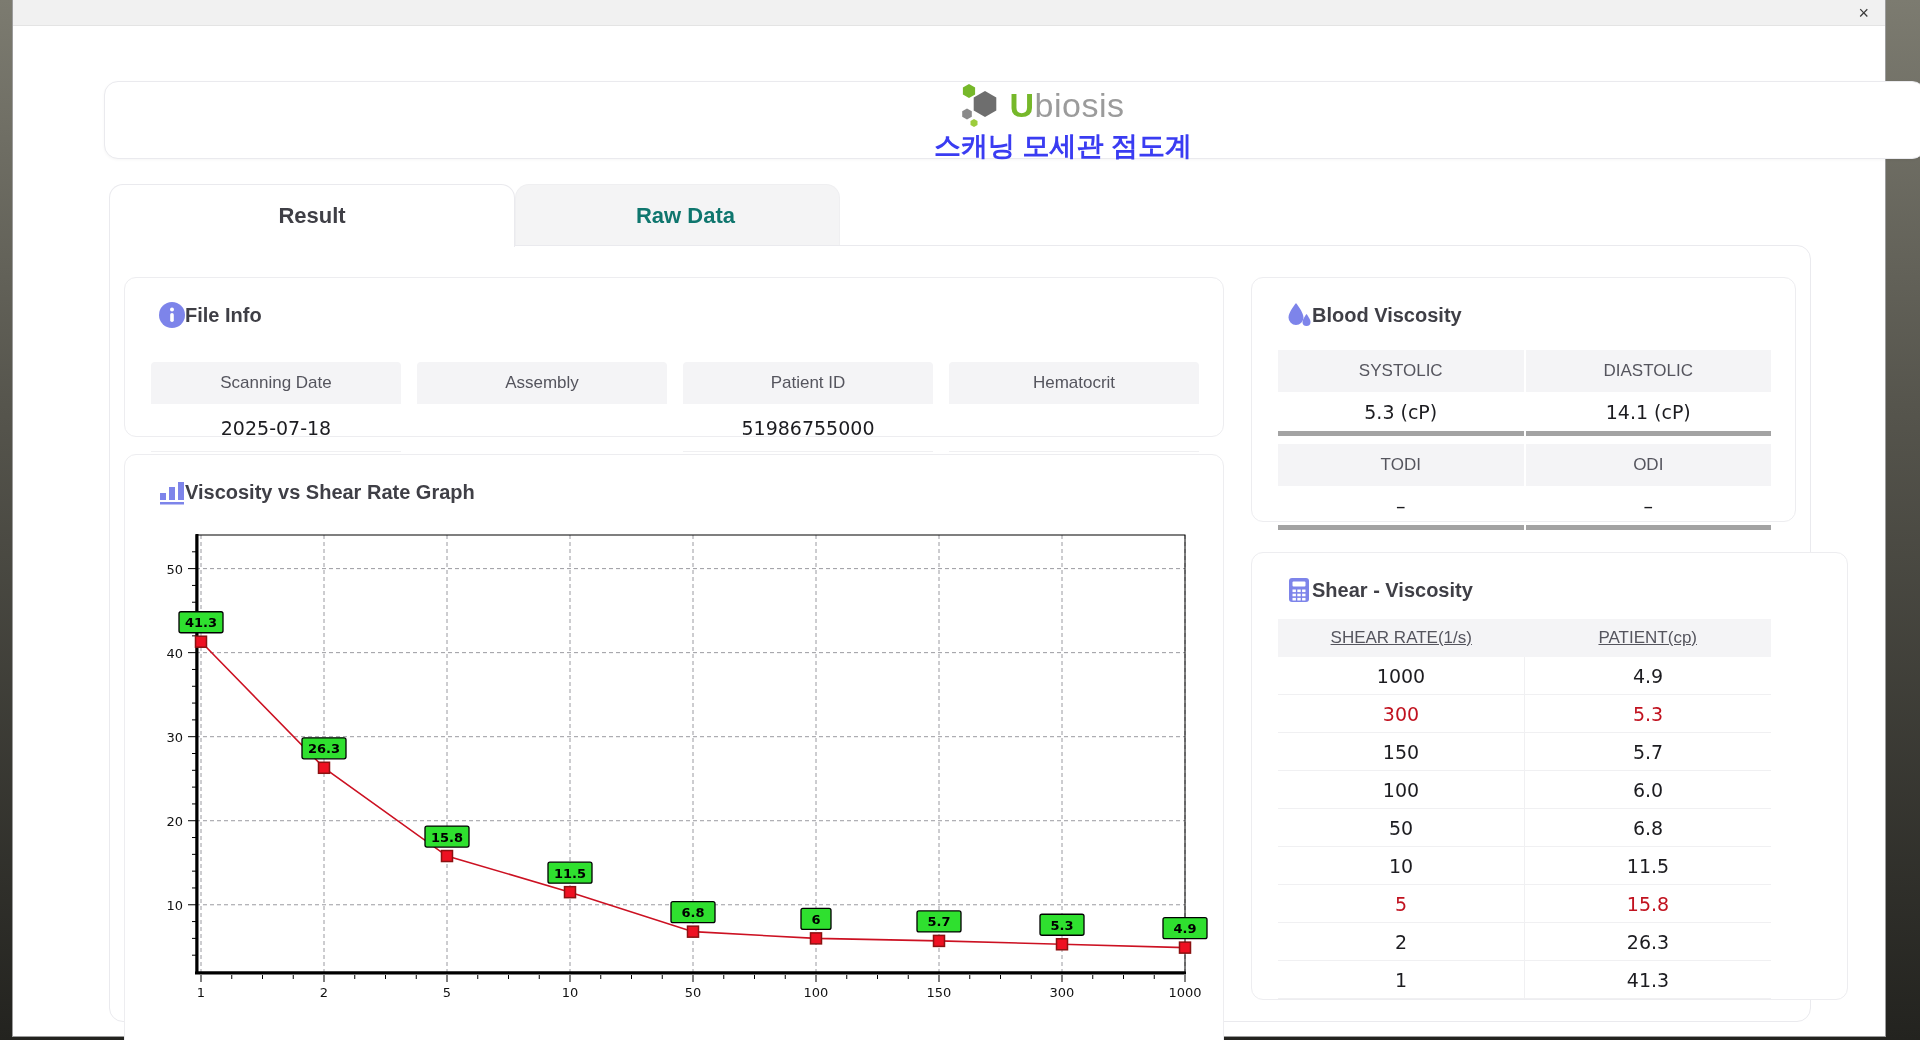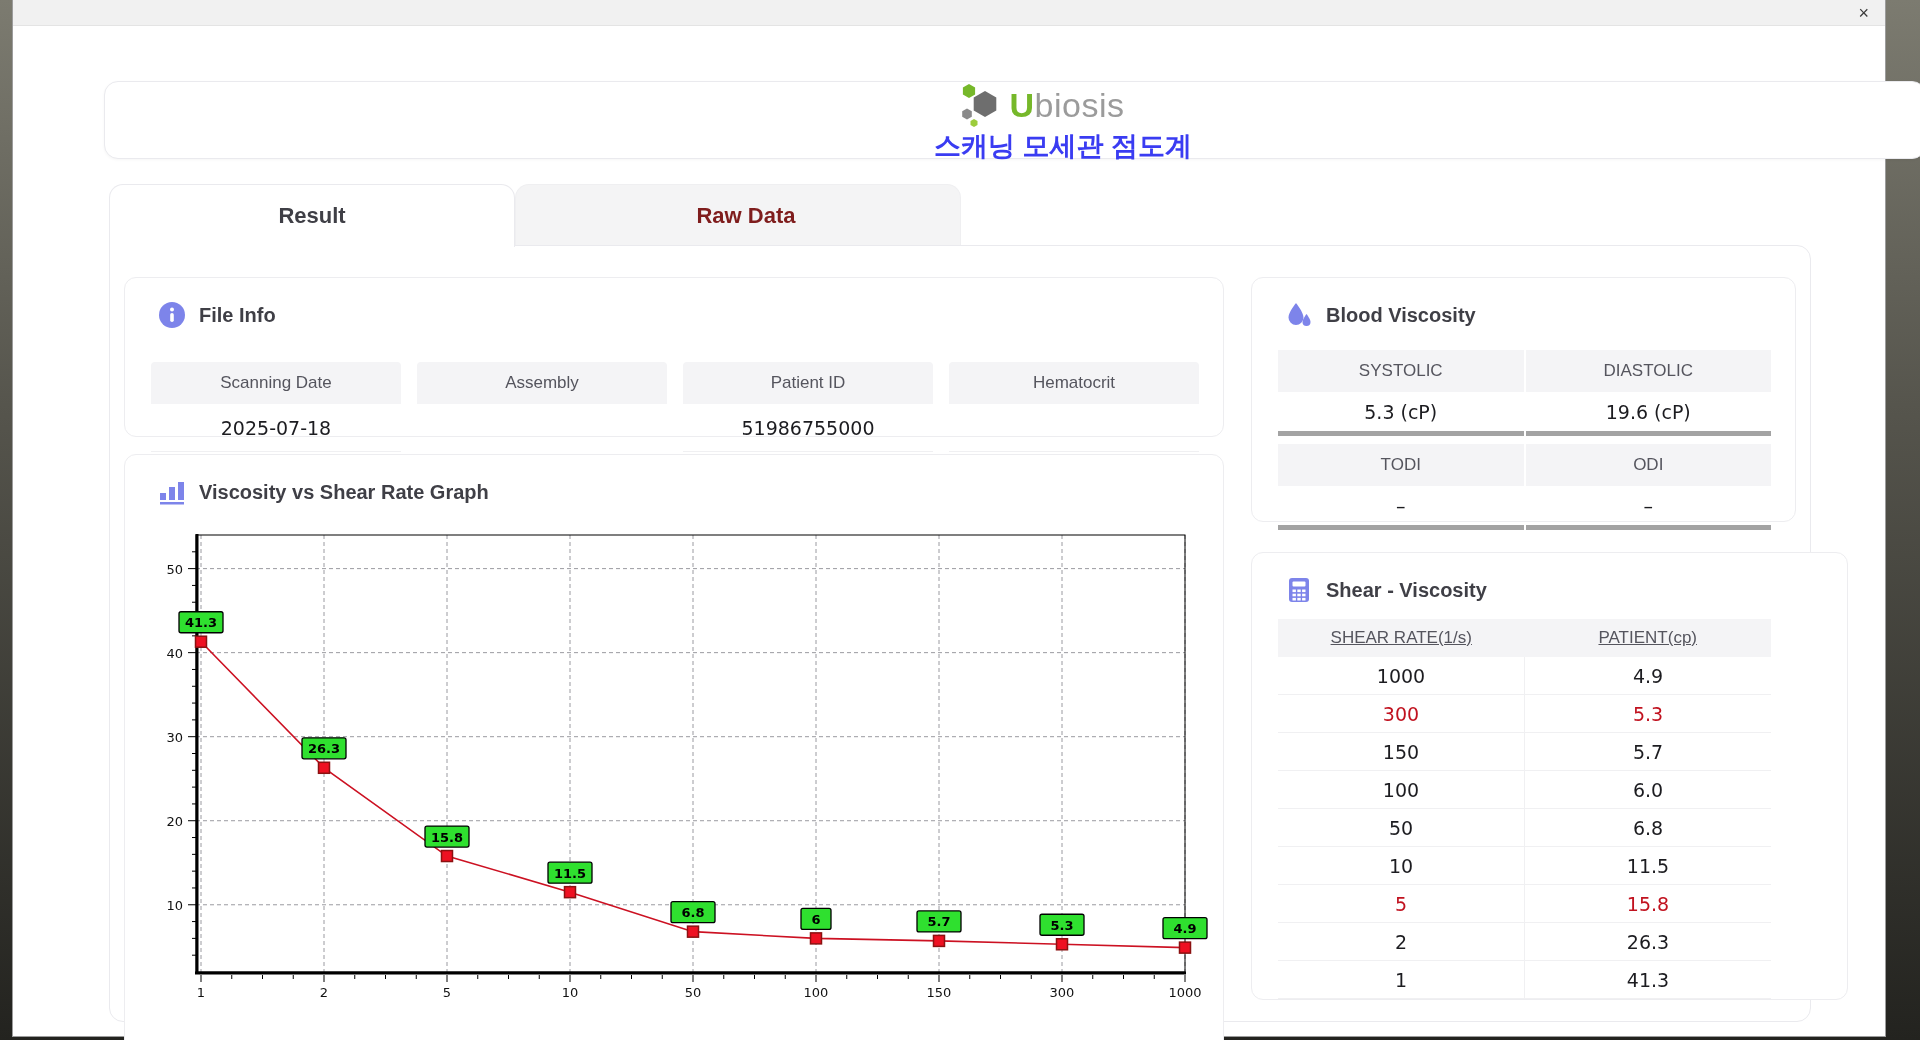--- a/index.html
+++ b/index.html
@@ -45,29 +45,29 @@
   .tab{
     position:absolute;top:184px;height:63px;border-radius:14px 14px 0 0;
     display:flex;align-items:center;justify-content:center;
     font-size:22px;font-weight:bold;
   }
   .tab-active{
     left:96px;width:406px;background:#fff;border:1px solid #eaeaee;border-bottom:none;
     color:#3f3f46;z-index:3;
   }
   .tab-inactive{
-    left:502px;width:446px;background:#f4f4f5;border:1px solid #efeff1;border-bottom:none;
-    color:#7f1d1d;z-index:1;padding-left:16px;
+    left:502px;width:325px;background:#f4f4f5;border:1px solid #efeff1;border-bottom:none;
+    color:#0f766e;z-index:1;padding-left:16px;
   }
   .panel{
     position:absolute;left:96px;top:245px;width:1702px;height:777px;
     background:#fff;border:1px solid #eaeaee;border-radius:0 14px 14px 14px;z-index:2;
   }
   .card{position:absolute;background:#fff;border:1px solid var(--card-border);border-radius:12px;}
-  .card-head{position:absolute;left:34px;top:24px;display:flex;align-items:center;gap:14px;}
+  .card-head{position:absolute;left:34px;top:24px;display:flex;align-items:center;}
   .card-title{font-size:20px;font-weight:bold;color:#3f3f46;}
 
   #file-card{left:14px;top:31px;width:1100px;height:160px;}
   .fi-grid{position:absolute;left:26px;top:84px;display:flex;gap:16px;}
   .fi-col{width:250px;}
   .fi-label{height:42px;background:var(--cell-bg);border-radius:4px 4px 0 0;
     display:flex;align-items:center;justify-content:center;font-size:17px;color:var(--muted);}
   .fi-value{height:48px;display:flex;align-items:center;justify-content:center;
     font-size:19px;color:#1c1c20;border-bottom:1px solid #f0f0f2;
     font-family:"DejaVu Sans",sans-serif;}
@@ -291,21 +291,21 @@
         </svg>
         <span class="card-title">Blood Viscosity</span>
       </div>
       <div class="bv-grid">
         <div class="bv-row">
           <div class="bv-cell bv-label">SYSTOLIC</div>
           <div class="bv-cell bv-label">DIASTOLIC</div>
         </div>
         <div class="bv-row">
           <div class="bv-cell bv-value">5.3 (cP)</div>
-          <div class="bv-cell bv-value">19.6 (cP)</div>
+          <div class="bv-cell bv-value">14.1 (cP)</div>
         </div>
         <div class="bv-gap"></div>
         <div class="bv-row">
           <div class="bv-cell bv-label">TODI</div>
           <div class="bv-cell bv-label">ODI</div>
         </div>
         <div class="bv-row">
           <div class="bv-cell bv-value">–</div>
           <div class="bv-cell bv-value">–</div>
         </div>

